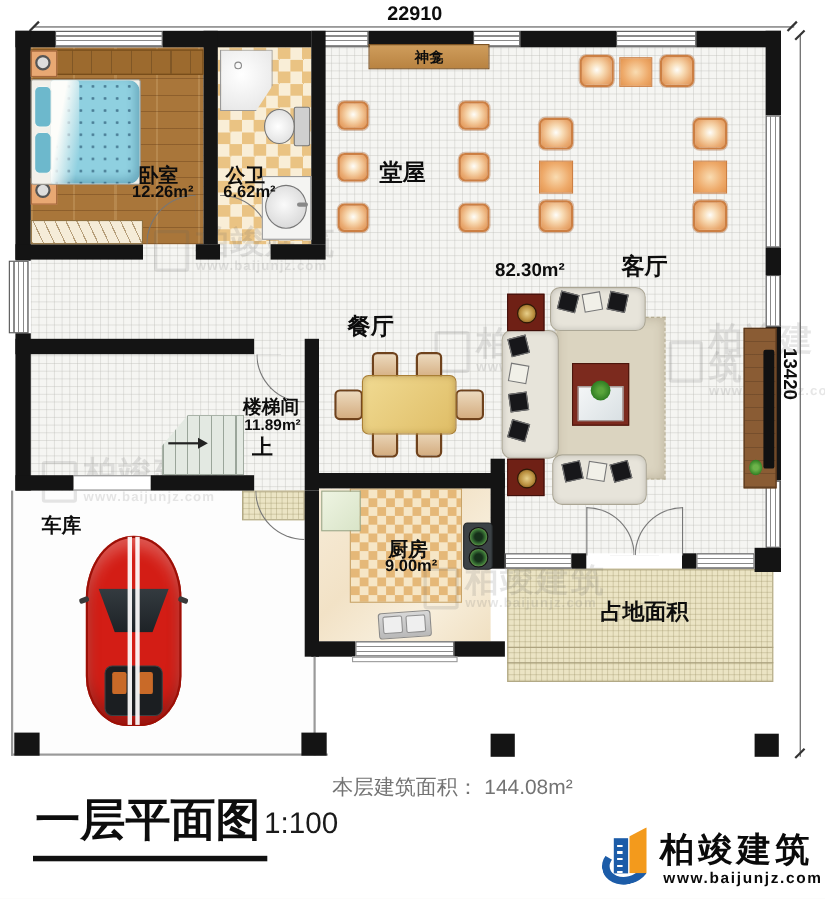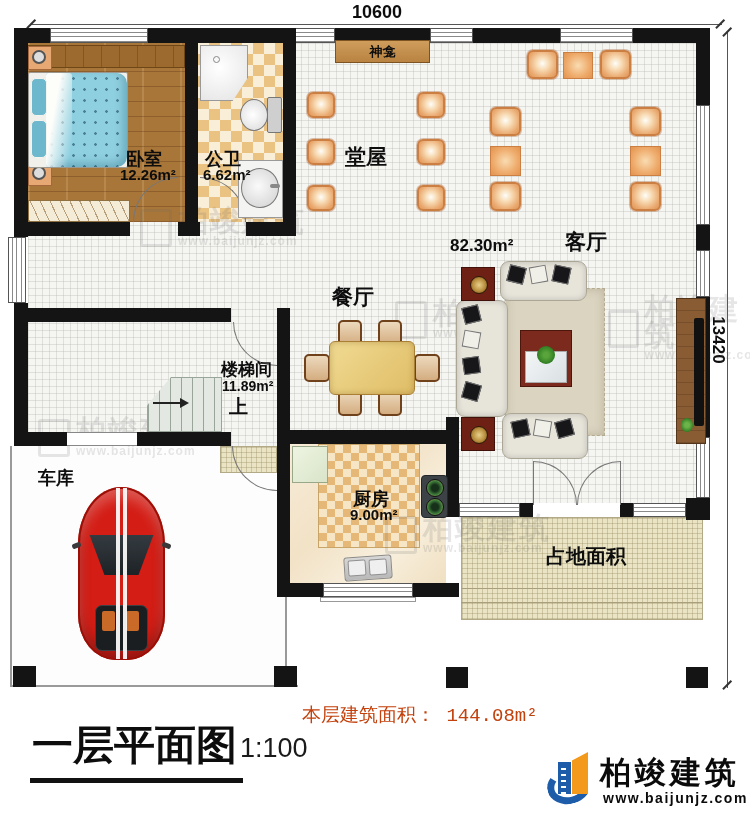--- a/index.html
+++ b/index.html
@@ -47,21 +47,21 @@
   .steps{position:absolute;background:#e3e9e2;border:1px solid #9aa59a;box-sizing:border-box;
     background-image:repeating-linear-gradient(90deg,#9aa59a 0 1px,transparent 1px 11px);
     clip-path:polygon(32% 0,100% 0,100% 100%,0 100%,0 52%);}
   .thin{position:absolute;background:#9a9a9a;}
 </style>
 </head>
 <body>
 
 <div class="abs" style="left:0;top:0;width:750px;height:710px;">
 
-  <div class="lbl" style="left:352px;top:2px;font-size:18px;">10600</div>
+  <div class="lbl" style="left:352px;top:2px;font-size:18px;">22910</div>
   <div class="dimline" style="left:30px;top:24px;width:692px;height:1px;"></div>
   <div class="tick" style="left:25px;top:23px;"></div>
   <div class="tick" style="left:714px;top:23px;"></div>
   <div class="lbl" style="left:688px;top:330px;width:60px;font-size:17px;transform:rotate(90deg);text-align:center;">13420</div>
   <div class="dimline" style="left:727px;top:32px;width:1px;height:656px;"></div>
   <div class="tick" style="left:721px;top:31px;"></div>
   <div class="tick" style="left:721px;top:684px;"></div>
 
   <div class="grid-floor" style="left:28px;top:43px;width:668px;height:460px;"></div>
   <div class="wood" style="left:28px;top:43px;width:157px;height:179px;"></div>
@@ -187,21 +187,21 @@
   <div class="abs" style="left:28px;top:200px;width:102px;height:22px;background:#f5ecd8;border:1px solid #8f7040;box-sizing:border-box;background-image:repeating-linear-gradient(65deg,rgba(130,95,45,.55) 0 1px,transparent 1px 9px);"></div>
 
   <div class="abs" style="left:200px;top:45px;width:48px;height:56px;background:radial-gradient(circle at 40% 40%,#ffffff,#e3e3e3);border:1px solid #999;box-sizing:border-box;clip-path:polygon(0 0,100% 0,100% 58%,68% 100%,0 100%);"></div>
   <div class="abs" style="left:213px;top:56px;width:5px;height:5px;border-radius:50%;border:1px solid #888;"></div>
   <div class="abs" style="left:267px;top:97px;width:15px;height:36px;background:#cfcfcf;border:1px solid #777;box-sizing:border-box;border-radius:2px;"></div>
   <div class="abs" style="left:240px;top:99px;width:28px;height:32px;background:radial-gradient(circle at 45% 50%,#ffffff,#d8d8d8);border:1px solid #777;box-sizing:border-box;border-radius:50%;"></div>
   <div class="abs" style="left:238px;top:160px;width:45px;height:58px;background:#f4f4f2;border:1px solid #999;box-sizing:border-box;"></div>
   <div class="abs" style="left:241px;top:168px;width:38px;height:40px;border-radius:50%;background:radial-gradient(circle at 45% 45%,#fafafa,#cfcfcf);border:1px solid #777;box-sizing:border-box;"></div>
   <div class="abs" style="left:270px;top:184px;width:10px;height:4px;background:#888;border-radius:2px;"></div>
 
-  <div class="abs" style="left:335px;top:40px;width:95px;height:23px;background:linear-gradient(180deg,#cf9d5c,#b98341);border:1px solid #7e5322;box-sizing:border-box;display:flex;align-items:center;justify-content:center;text-align:right;">
+  <div class="abs" style="left:335px;top:40px;width:110px;height:23px;background:linear-gradient(180deg,#cf9d5c,#b98341);border:1px solid #7e5322;box-sizing:border-box;display:flex;align-items:center;justify-content:center;text-align:right;">
     <span class="lbl" style="position:static;font-size:13px;">神龛</span>
   </div>
 
   <div class="hchair" style="left:307px;top:92px;width:28px;height:26px;"></div>
   <div class="hchair" style="left:307px;top:139px;width:28px;height:26px;"></div>
   <div class="hchair" style="left:307px;top:185px;width:28px;height:26px;"></div>
 
   <div class="hchair" style="left:417px;top:92px;width:28px;height:26px;"></div>
   <div class="hchair" style="left:417px;top:139px;width:28px;height:26px;"></div>
   <div class="hchair" style="left:417px;top:185px;width:28px;height:26px;"></div>
@@ -277,34 +277,34 @@
   <div class="abs" style="left:348px;top:560px;width:18px;height:16px;background:#efefef;border:1px solid #909090;border-radius:2px;box-sizing:border-box;transform:rotate(-4deg);"></div>
   <div class="abs" style="left:369px;top:559px;width:18px;height:16px;background:#efefef;border:1px solid #909090;border-radius:2px;box-sizing:border-box;transform:rotate(-4deg);"></div>
 
   <div class="lbl" style="left:126px;top:147px;font-size:18px;">卧室</div>
   <div class="lbl" style="left:120px;top:166px;font-size:15px;">12.26m²</div>
   <div class="lbl" style="left:205px;top:147px;font-size:18px;">公卫</div>
   <div class="lbl" style="left:203px;top:166px;font-size:15px;">6.62m²</div>
   <div class="lbl" style="left:345px;top:143px;font-size:21px;">堂屋</div>
   <div class="lbl" style="left:450px;top:236px;font-size:17px;">82.30m²</div>
   <div class="lbl" style="left:565px;top:228px;font-size:21px;">客厅</div>
-  <div class="lbl" style="left:332px;top:283px;font-size:21px;">餐厅</div>
+  <div class="lbl" style="left:316px;top:283px;font-size:21px;">餐厅</div>
   <div class="lbl" style="left:221px;top:358px;font-size:17px;">楼梯间</div>
   <div class="lbl" style="left:222px;top:378px;font-size:14px;">11.89m²</div>
   <div class="lbl" style="left:229px;top:394px;font-size:19px;">上</div>
   <div class="lbl" style="left:38px;top:466px;font-size:18px;">车库</div>
   <div class="lbl" style="left:353px;top:487px;font-size:18px;">厨房</div>
   <div class="lbl" style="left:350px;top:506px;font-size:15px;">9.00m²</div>
   <div class="lbl" style="left:546px;top:543px;font-size:20px;">占地面积</div>
 </div>
 
 <div class="abs" style="left:0;top:700px;width:750px;height:117px;">
   <div class="lbl" style="left:30px;top:18px;font-size:41px;border-bottom:5px solid #111;padding:0 6px 5px 2px;">一层平面图</div>
   <div class="lbl" style="left:240px;top:33px;font-size:27px;font-weight:normal;color:#1a1a1a;">1:100</div>
-  <div class="abs" style="left:302px;top:3px;font-size:19px;color:#c2410c;line-height:27.5px;font-family:Liberation Mono, monospace;">
+  <div class="abs" style="left:302px;top:3px;font-size:19px;color:#737373;line-height:27.5px;">
     <div>本层建筑面积： 144.08m²</div>
   </div>
 
   <div class="abs" style="left:545px;top:50px;width:200px;height:62px;">
     <div class="abs" style="left:2px;top:18px;width:44px;height:36px;border:7px solid transparent;border-left-color:#1c5ca8;border-bottom-color:#1c5ca8;border-radius:50%;transform:rotate(-14deg);box-sizing:border-box;"></div>
     <div class="abs" style="left:27px;top:2px;width:16px;height:42px;background:#f39a1c;clip-path:polygon(0 20%,100% 0,100% 100%,0 100%);"></div>
     <div class="abs" style="left:13px;top:12px;width:13px;height:32px;background:#1c5ca8;background-image:repeating-linear-gradient(180deg,transparent 0 4px,#fff 4px 6px);background-size:5px 100%;background-repeat:no-repeat;background-position:3px 2px;"></div>
     <div class="lbl" style="left:55px;top:2px;font-size:31px;letter-spacing:4px;color:#0a0a0a;">柏竣建筑</div>
     <div class="lbl" style="left:58px;top:40px;font-size:14px;letter-spacing:1.5px;color:#0a0a0a;">www.baijunjz.com</div>
   </div>

